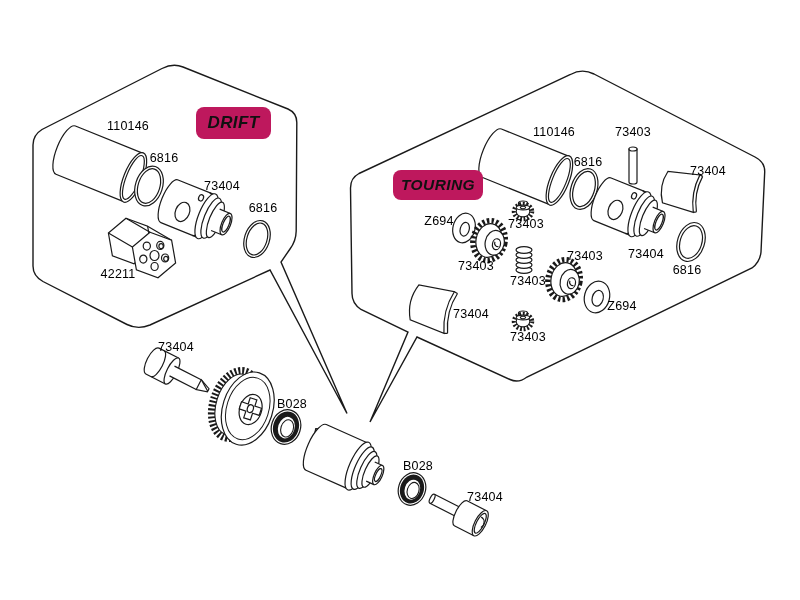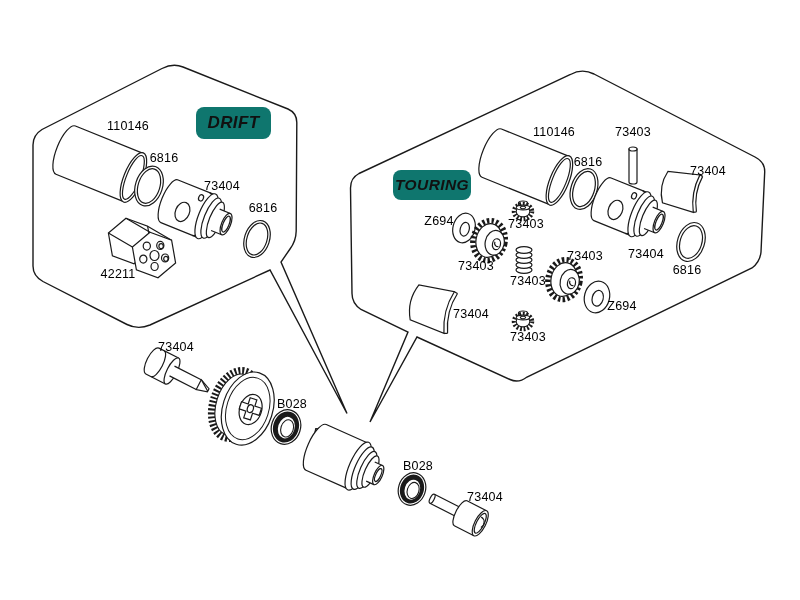--- a/index.html
+++ b/index.html
@@ -1,25 +1,25 @@
 <!DOCTYPE html>
 <html><head>
 <meta charset="utf-8">
 <style>
   html,body{margin:0;padding:0;background:#fff;}
   .stage{position:relative;width:800px;height:600px;background:#ffffff;overflow:hidden;
          font-family:"Liberation Sans",sans-serif;}
   .stage svg{position:absolute;left:0;top:0;}
   .lbl{position:absolute;transform:translate(-50%,-50%);font-size:12.5px;color:#000;
        white-space:nowrap;letter-spacing:.2px;text-align:right;}
-  .badge{position:absolute;background:#0f766e;border-radius:8px;display:flex;
+  .badge{position:absolute;background:#be185d;border-radius:8px;display:flex;
          align-items:center;justify-content:center;font-weight:bold;font-style:italic;
          color:#111;letter-spacing:.4px;}
   .badge.drift{left:196px;top:107px;width:75px;height:32px;font-size:17px;}
-  .badge.touring{left:393px;top:170px;width:78px;height:30px;font-size:15.5px;}
+  .badge.touring{left:393px;top:170px;width:90px;height:30px;font-size:15.5px;}
 </style>
 </head>
 <body>
 
 <div class="stage">
 
 <svg width="800" height="600" viewBox="0 0 800 600" stroke="#1a1a1a" stroke-width="1.2" fill="none">
 
   <g>
     <path stroke-width="1.4" d="M 183 67 L 288 109 Q 297 113 296.8 123 L 296.2 231 Q 296 241 290 249

